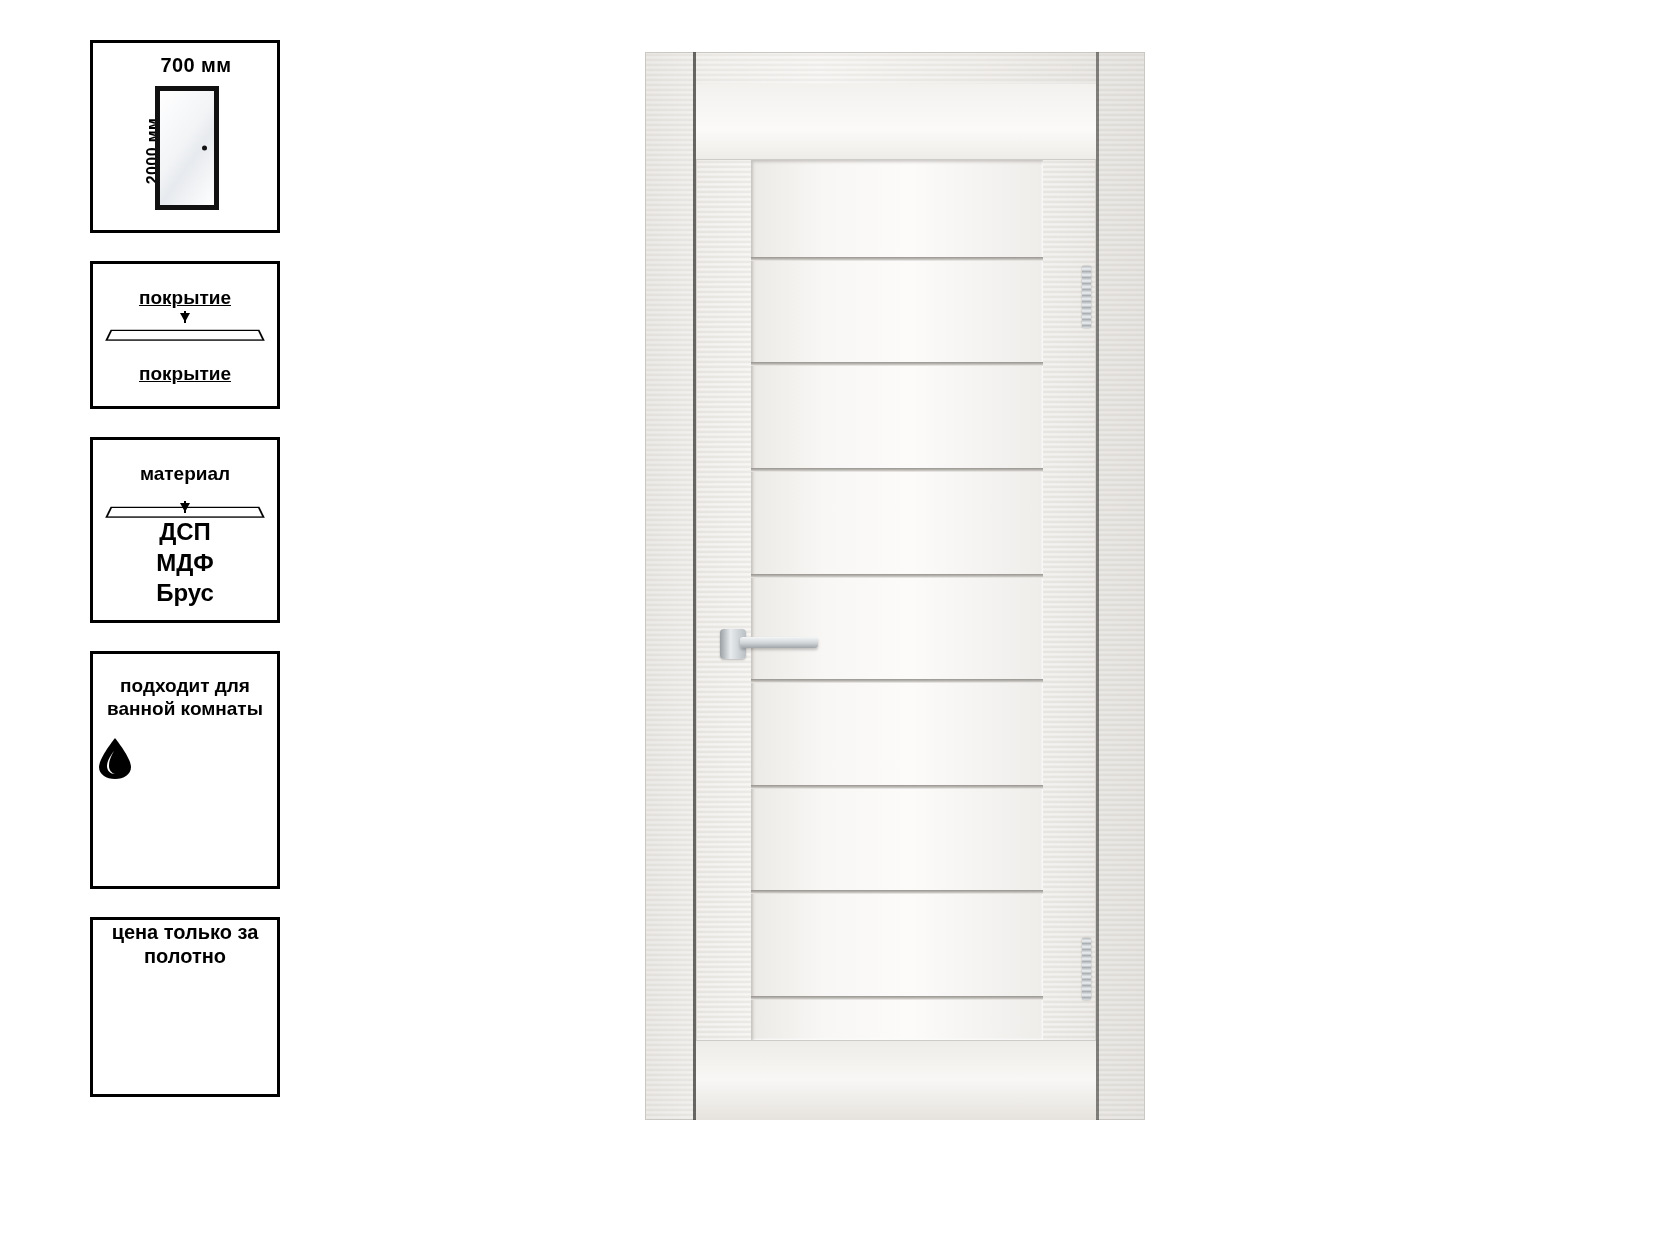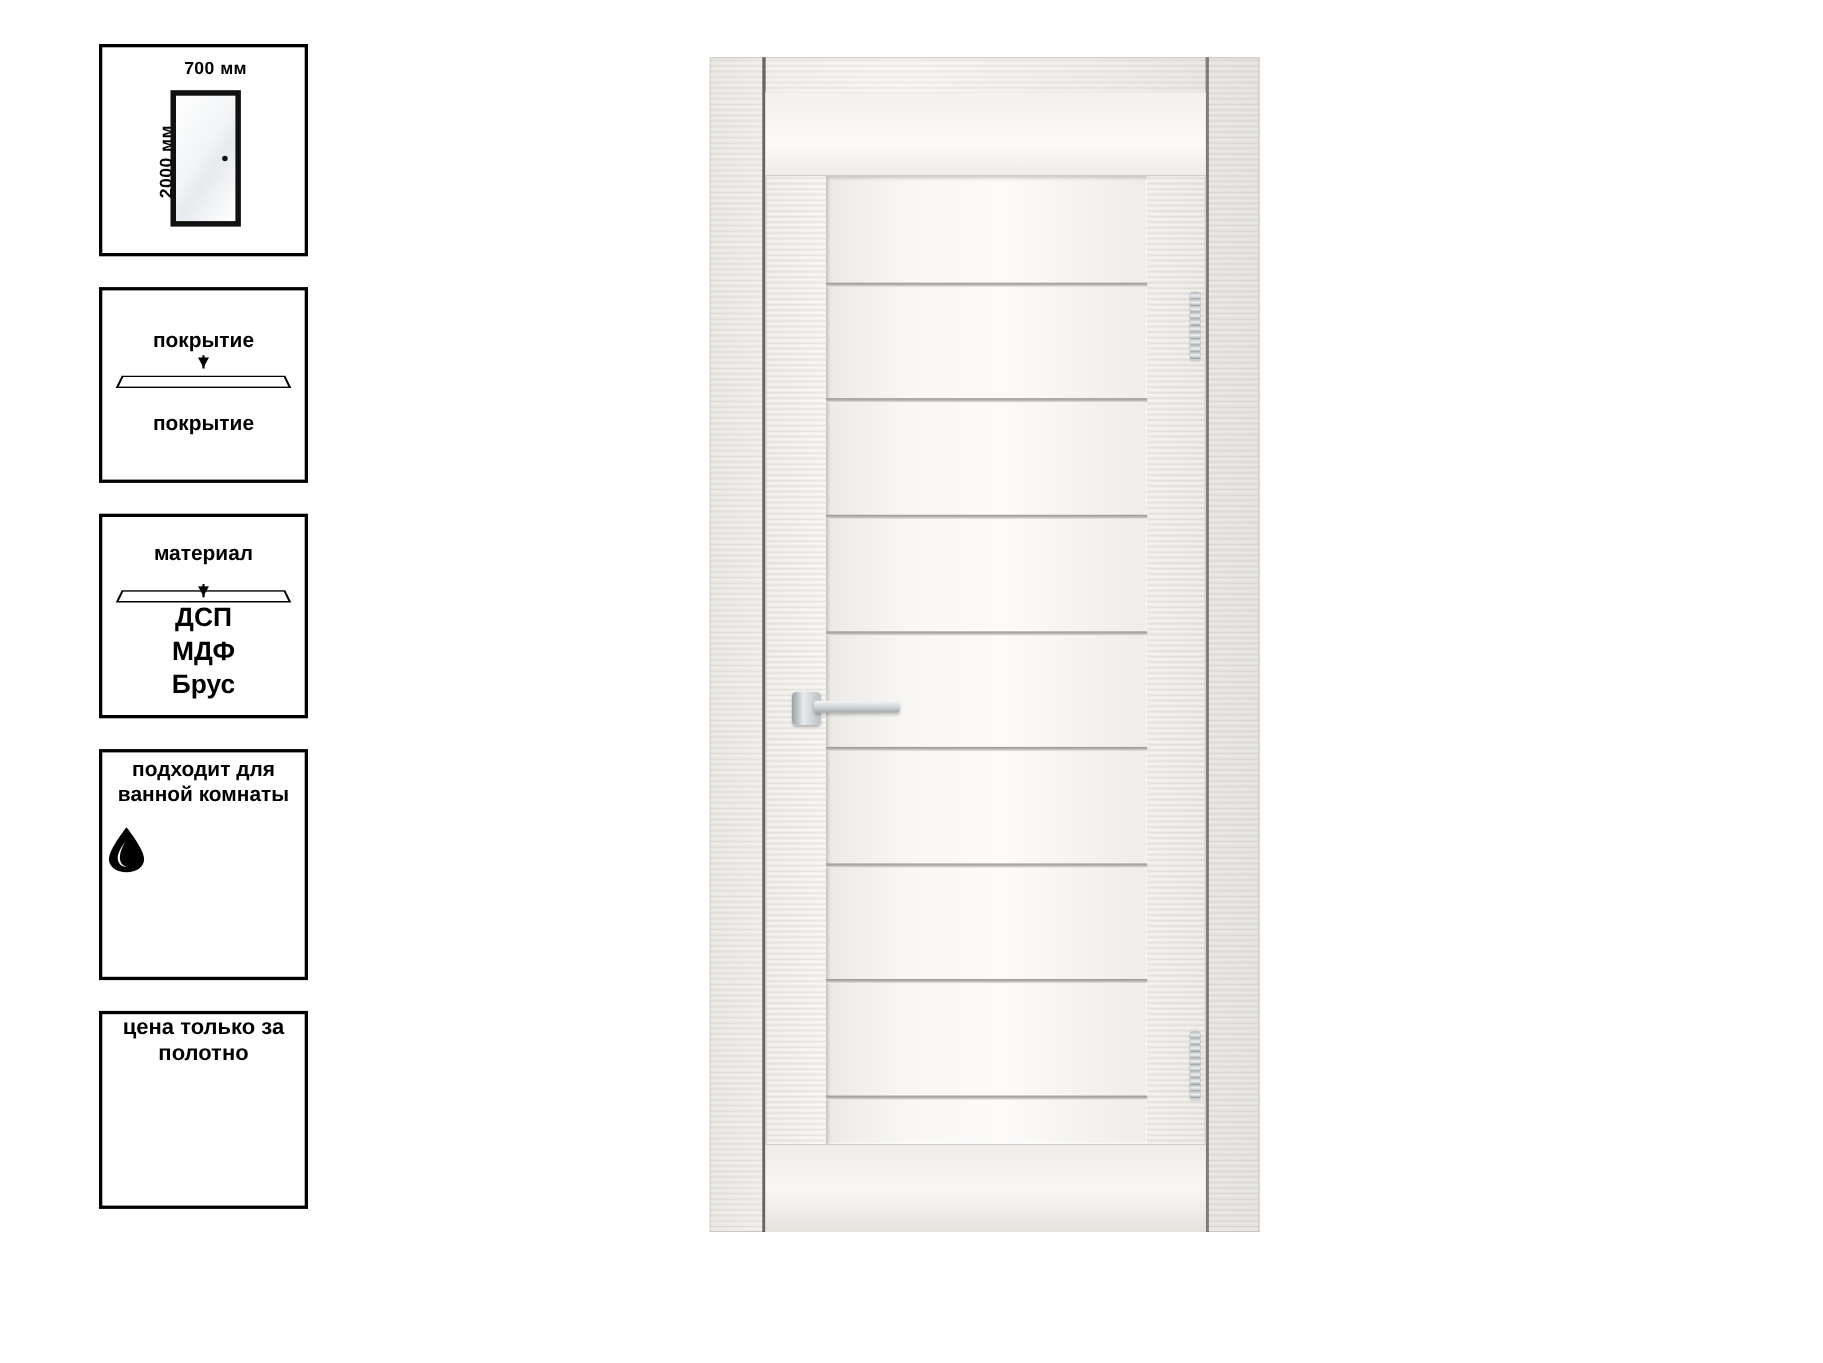--- a/index.html
+++ b/index.html
@@ -35,21 +35,21 @@
     text-align: center;
     line-height: 1.22;
   }
 
   
   #panel-size {
     height: 193px;
     padding: 10px 0 0 0;
   }
   #size-width-label {
-    font-size: 16px;
+    font-size: 20px;
     font-weight: bold;
     text-align: center;
     letter-spacing: 0.4px;
     margin-left: 22px;
   }
   #size-body {
     position: relative;
     height: 140px;
     margin-top: 4px;
   }
@@ -79,22 +79,23 @@
     top: 50%;
     width: 5px;
     height: 5px;
     background: #111;
     border-radius: 50%;
     transform: translateY(-50%);
   }
 
   
   #panel-coating {
-    height: 178px;
-    padding-top: 34px;
+    height: 148px;
+    padding-top: 22px;
+    text-decoration: underline;
   }
   #coating-top-label { font-size: 19px; }
   #coating-bottom-label { font-size: 19px; margin-top: 18px; }
   .arrow-down {
     width: 0;
     height: 0;
     margin: 4px auto 2px auto;
     border-left: 5px solid transparent;
     border-right: 5px solid transparent;
     border-top: 9px solid #000;
@@ -139,22 +140,22 @@
   #material-arrow-wrap .arrow-down {
     position: absolute;
     left: 50%;
     transform: translateX(-50%);
     top: 14px;
     z-index: 3;
   }
 
   
   #panel-bath {
-    height: 210px;
-    padding-top: 4px;
+    height: 238px;
+    padding-top: 20px;
   }
   #bath-label { font-size: 19px; }
   #drop {
     width: 44px;
     height: 44px;
     margin: 16px auto 0 auto;
   }
 
   
   #panel-price {

